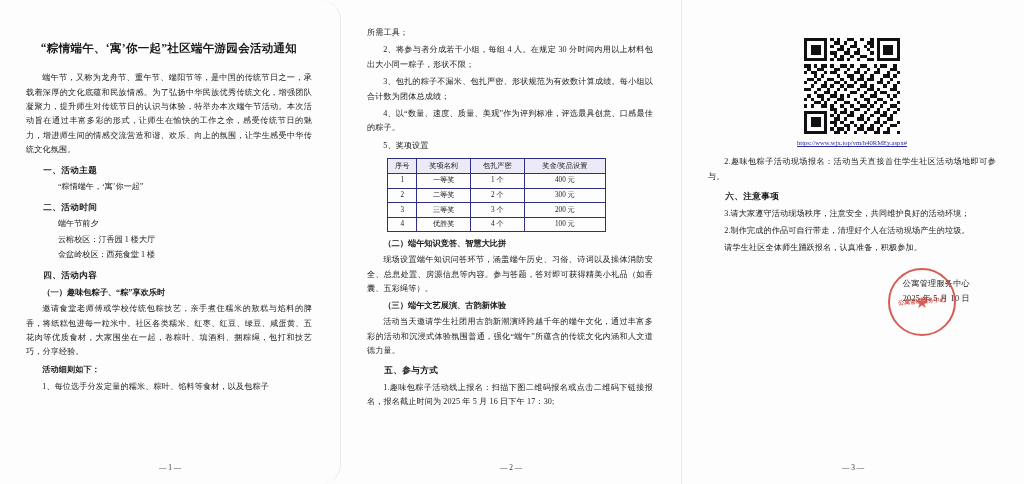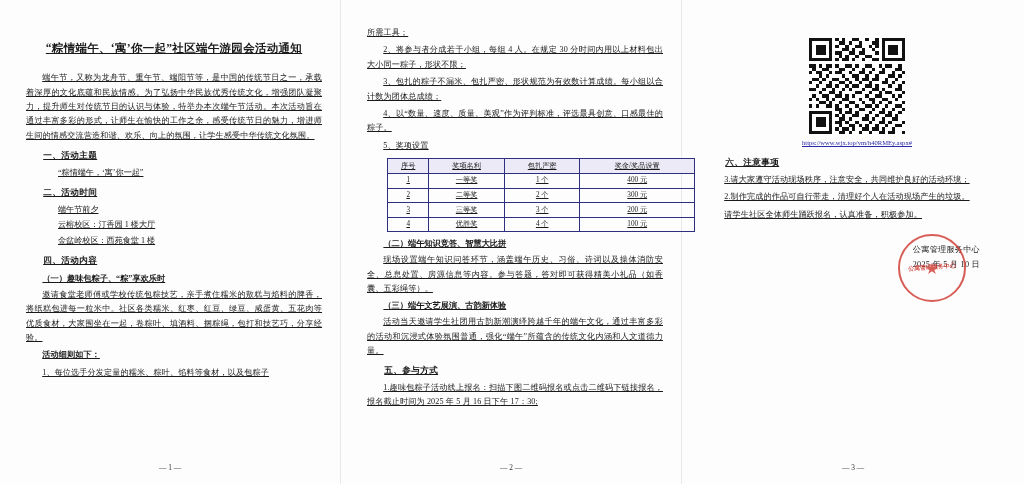--- a/index.html
+++ b/index.html
@@ -19,24 +19,23 @@
     width: 1024px;
     height: 484px;
     background: #fdfdfd;
     display: flex;
     box-sizing: border-box;
   }
   .col {
     position: relative;
     box-sizing: border-box;
     height: 484px;
-    padding: 26px 18px 22px 26px;
-    text-decoration: underline;
-  }
-  .col-1 { width: 341px; border-right: 1px solid #e9e9e9; }
+    padding: 26px 28px 22px 26px;
+  }
+  .col-1 { width: 341px; border-right: 1px solid #e9e9e9; border-radius: 20px; }
   .col-2 { width: 341px; border-right: 1px solid #e9e9e9; }
   .col-3 { width: 342px; }
 
   .doc-title {
     text-align: center;
     font-size: 11.5px;
     font-weight: bold;
     line-height: 1.5;
     letter-spacing: 0.3px;
     margin: 14px 4px 14px 4px;
@@ -68,21 +67,21 @@
   .center-line {
     font-size: 8.1px;
     line-height: 1.8;
     text-indent: 32px;
     margin: 1px 0;
   }
   .bold-inline { font-weight: bold; }
 
   
   table.prize {
-    width: 308px;
+    width: 219px;
     margin: 5px 0 5px 20px;
     border-collapse: collapse;
     font-size: 7.2px;
   }
   table.prize th, table.prize td {
     border: 1px solid #2f2f80;
     text-align: center;
     padding: 2.5px 1px;
     line-height: 1.2;
     color: #1a1a1a;
@@ -474,20 +473,21 @@
             <rect x="15" y="28" width="1" height="1"></rect>
             <rect x="18" y="28" width="1" height="1"></rect>
             <rect x="21" y="28" width="2" height="1"></rect>
             <rect x="24" y="28" width="2" height="1"></rect>
             <rect x="28" y="28" width="1" height="1"></rect>
         </g>
       </svg>
       <a class="qr-link" href="#">https://www.wjx.top/vm/h40RMEy.aspx#</a>
     </div>
 
+    <p class="para">2.趣味包粽子活动现场报名：活动当天直接首住学生社区活动场地即可参与。</p>
 
     <div class="h-sect">六、注意事项</div>
     <p class="para">3.请大家遵守活动现场秩序，注意安全，共同维护良好的活动环境；</p>
     <p class="para">2.制作完成的作品可自行带走，清理好个人在活动现场产生的垃圾。</p>
 
     <p class="para">请学生社区全体师生踊跃报名，认真准备，积极参加。</p>
 
     <div class="seal-area">
       <div class="sign-lines">
         <div>公寓管理服务中心</div>

